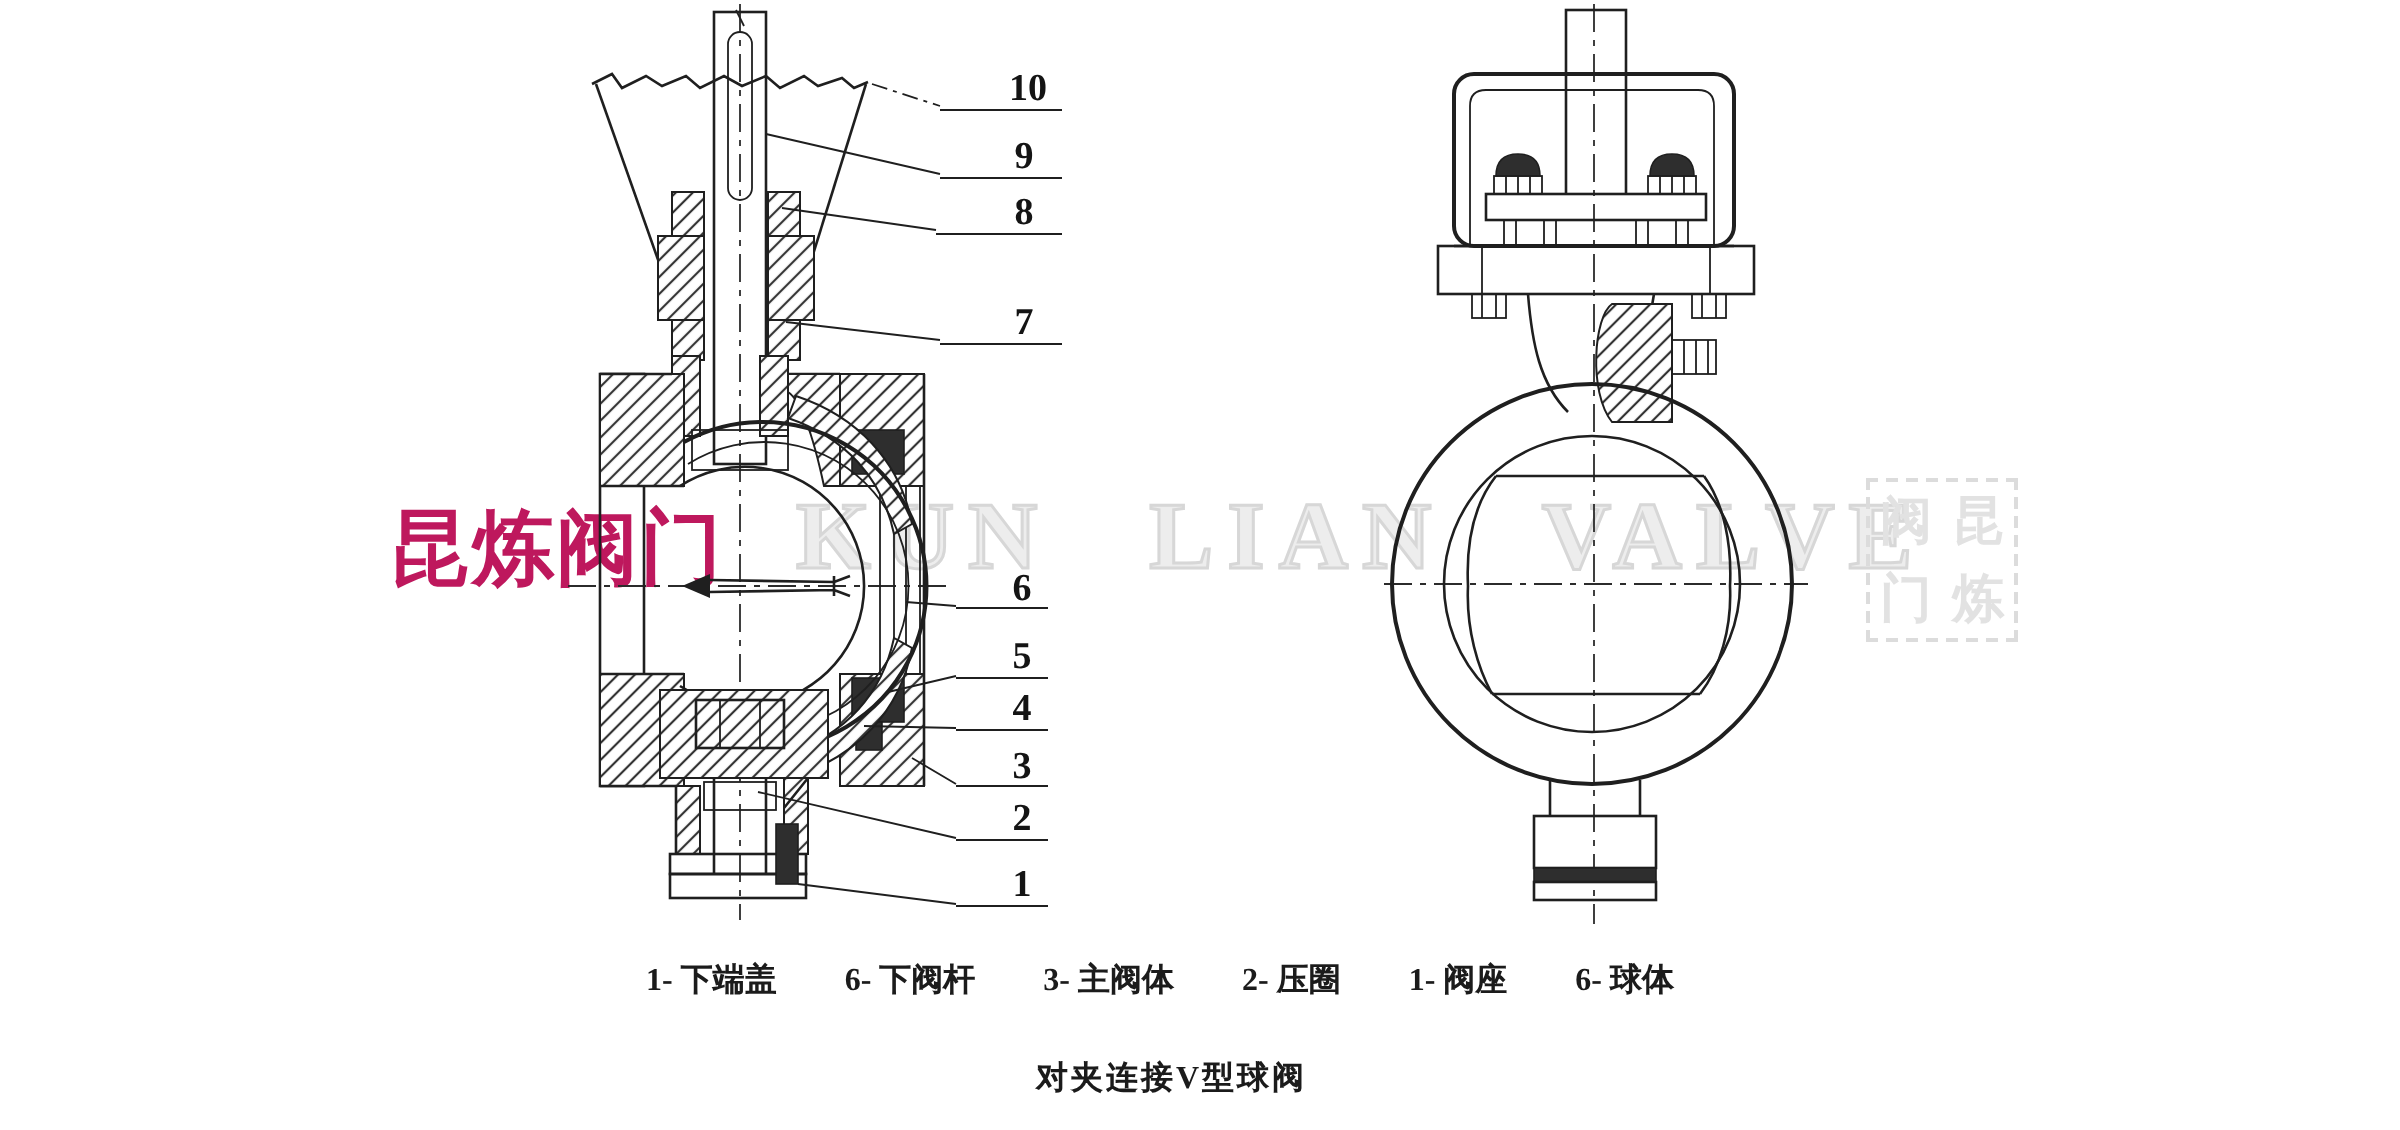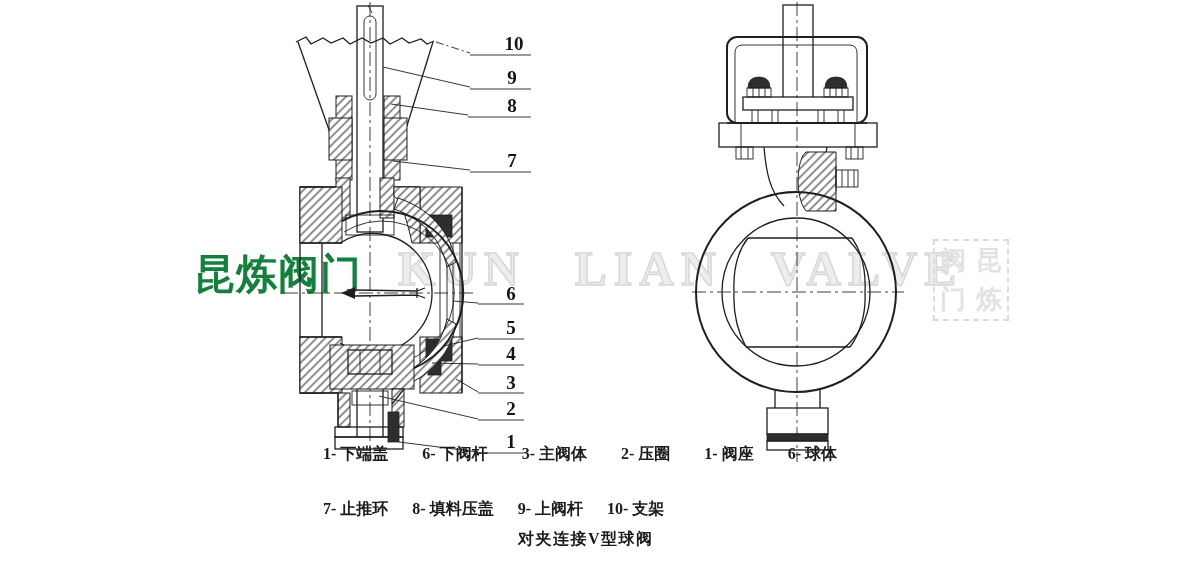--- a/index.html
+++ b/index.html
@@ -1,39 +1,39 @@
 <!DOCTYPE html>
 <html><head>
 <meta charset="utf-8">
 <style>
   html,body{margin:0;padding:0;background:#ffffff;}
   .stage{position:relative;width:1200px;height:565px;background:#fff;overflow:hidden;
          font-family:"Liberation Serif","DejaVu Serif",serif;}
   
   .wm{position:absolute;z-index:1;white-space:nowrap;user-select:none;}
-  .wm-cn{left:194px;top:247px;font-size:41px;font-weight:bold;color:#15803d;letter-spacing:1px;}
+  .wm-cn{left:194px;top:247px;font-size:41px;font-weight:bold;color:#be185d;letter-spacing:1px;}
   .wm-en{left:398px;top:241px;font-size:48px;font-weight:bold;color:#ededed;
          -webkit-text-stroke:1.5px #d7d7d7;letter-spacing:7px;word-spacing:30px;}
   .wm-seal{left:933px;top:239px;width:72px;height:78px;border:2px dashed #dcdcdc;
            display:grid;grid-template-columns:1fr 1fr;align-items:center;justify-items:center;
            font-size:26px;font-weight:bold;color:#e2e2e2;}
   
   svg.draw{position:absolute;left:0;top:0;z-index:2;}
   .ln  {fill:none;stroke:#1f1f1f;stroke-width:1.3px;}
   .lnH {fill:none;stroke:#1f1f1f;stroke-width:2px;}
   .lnT {fill:none;stroke:#1f1f1f;stroke-width:0.9px;}
   .cl  {fill:none;stroke:#2b2b2b;stroke-width:0.9px;stroke-dasharray:14 4 3 4;}
   .hat {fill:url(#h1);stroke:#1f1f1f;stroke-width:1px;}
   .dark{fill:#2e2e2e;stroke:#1f1f1f;stroke-width:0.8px;}
   .callout-num{font-family:"Liberation Serif","DejaVu Serif",serif;font-size:19px;
                font-weight:bold;fill:#141414;text-anchor:middle;}
   
   .legend-row{position:absolute;z-index:3;display:flex;font-size:16px;font-weight:bold;
               color:#1b1b1b;white-space:nowrap;}
-  .legend-row1{left:323px;top:444px;gap:34px;}
+  .legend-row1{left:323px;top:480px;gap:34px;}
   .legend-row2{left:323px;top:499px;gap:24px;}
   .fig-title{position:absolute;z-index:3;left:518px;top:529px;font-size:16px;font-weight:bold;
              color:#1b1b1b;letter-spacing:1.5px;white-space:nowrap;}
 </style>
 </head>
 <body>
 
 <div class="stage">
 
   <div class="wm wm-cn">昆炼阀门</div>
@@ -210,21 +210,15 @@
   </svg>
 
   <div class="legend-row legend-row1">
     <span>1- 下端盖</span>
     <span>6- 下阀杆</span>
     <span>3- 主阀体</span>
     <span>2- 压圈</span>
     <span>1- 阀座</span>
     <span>6- 球体</span>
   </div>
-  <div class="legend-row legend-row2">
-    <span>7- 止推环</span>
-    <span>8- 填料压盖</span>
-    <span>9- 上阀杆</span>
-    <span>10- 支架</span>
-  </div>
   <div class="fig-title">对夹连接V型球阀</div>
 
 </div>
 
 </body></html>

